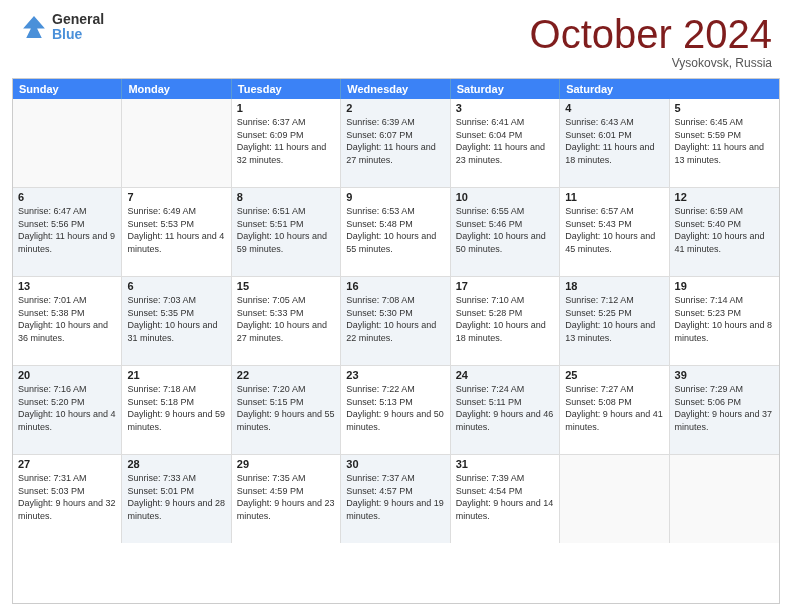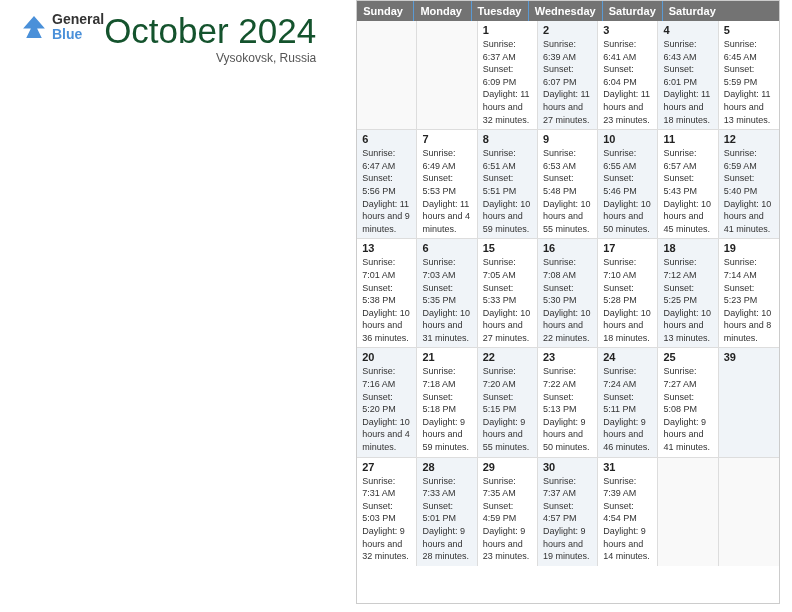--- a/index.html
+++ b/index.html
@@ -8,22 +8,21 @@
       background: #fff;
       width: 792px;
       height: 612px;
       overflow: hidden;
     }
     .page {
       width: 792px;
       height: 612px;
       background: #fff;
       display: flex;
-      flex-direction: row;
-      gap: 8px;
+      flex-direction: column;
     }
     .header {
       display: flex;
       align-items: flex-start;
       justify-content: space-between;
       padding: 12px 20px 8px 20px;
     }
     .logo {
       display: flex;
       align-items: center;
@@ -45,38 +44,38 @@
       color: #4a90d9;
     }
     .logo-icon {
       width: 28px;
       height: 28px;
     }
     .title-block {
       text-align: right;
     }
     .month-title {
-      font-size: 35px;
+      font-size: 40px;
       font-weight: normal;
-      color: #14532d;
+      color: #7f1d1d;
       line-height: 1.1;
     }
     .location-title {
       font-size: 12px;
       color: #555;
     }
     .calendar {
       flex: 1;
       margin: 0 12px 8px 12px;
       border: 1px solid #ccc;
     }
     .cal-header-row {
       display: grid;
       grid-template-columns: repeat(7, 1fr);
-      background: #737373;
+      background: #3b82f6;
     }
     .cal-header-cell {
       color: #fff;
       font-size: 11px;
       font-weight: bold;
       padding: 4px 6px;
       text-align: left;
       border-right: 1px solid #5a9ad4;
     }
     .cal-header-cell:last-child { border-right: none; }
@@ -246,20 +245,21 @@
           <div class="cal-cell shaded">
             <div class="day-number">24</div>
             <div class="day-info">Sunrise: 7:24 AM<br>Sunset: 5:11 PM<br>Daylight: 9 hours and 46 minutes.</div>
           </div>
           <div class="cal-cell">
             <div class="day-number">25</div>
             <div class="day-info">Sunrise: 7:27 AM<br>Sunset: 5:08 PM<br>Daylight: 9 hours and 41 minutes.</div>
           </div>
           <div class="cal-cell shaded">
             <div class="day-number">39</div>
+            <div class="day-info">Sunrise: 7:29 AM<br>Sunset: 5:06 PM<br>Daylight: 9 hours and 37 minutes.</div>
           </div>
         </div>
         <div class="cal-week">
           <div class="cal-cell">
             <div class="day-number">27</div>
             <div class="day-info">Sunrise: 7:31 AM<br>Sunset: 5:03 PM<br>Daylight: 9 hours and 32 minutes.</div>
           </div>
           <div class="cal-cell shaded">
             <div class="day-number">28</div>
             <div class="day-info">Sunrise: 7:33 AM<br>Sunset: 5:01 PM<br>Daylight: 9 hours and 28 minutes.</div>

